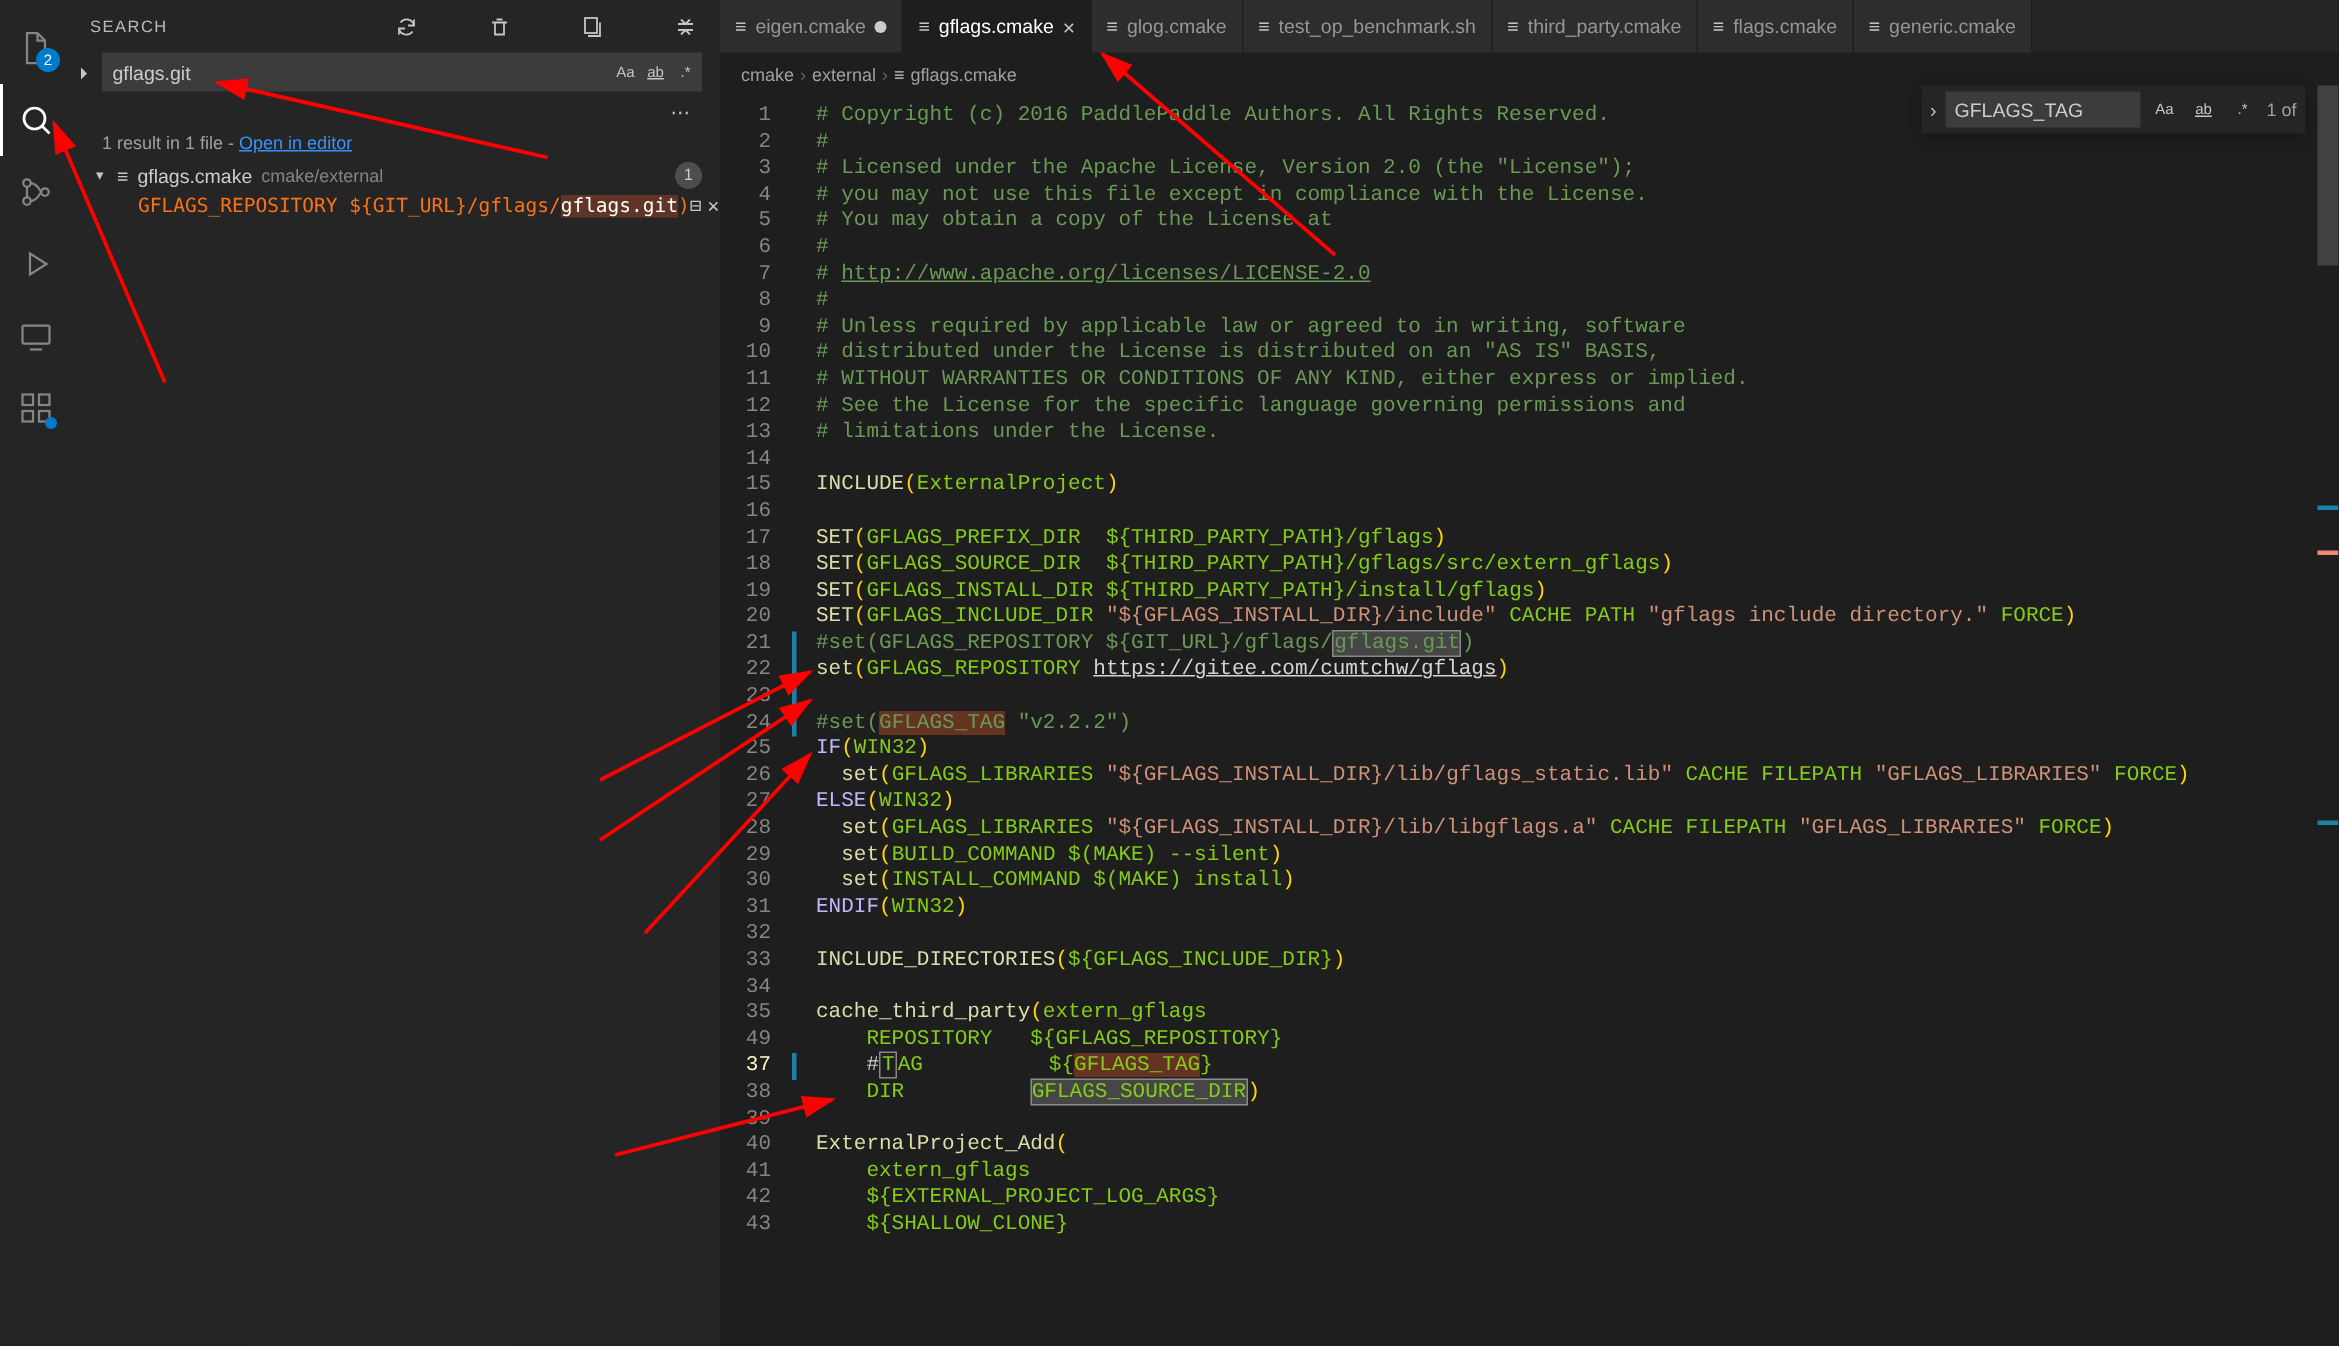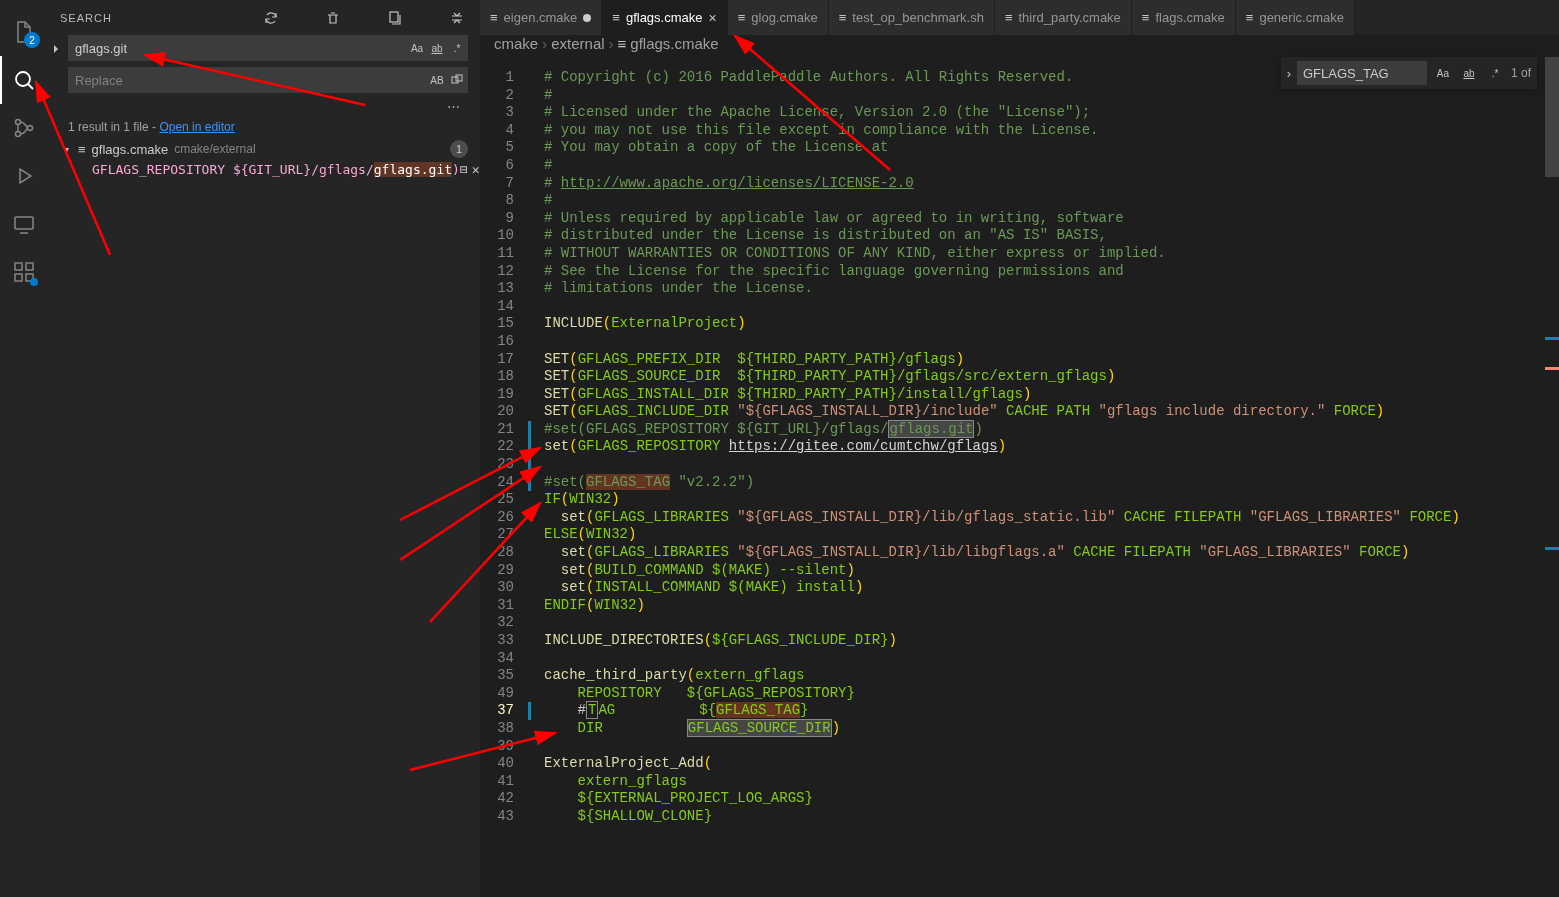--- a/index.html
+++ b/index.html
@@ -28,50 +28,50 @@
 .results-info a { color:#3794ff; text-decoration:underline; cursor:pointer; }
 
 .result-file { display:flex; align-items:center; padding:2px 12px 2px 30px; cursor:pointer; position:relative; }
 .result-file .chev-sm { position:absolute; left:16px; color:#c5c5c5; font-size:10px; }
 .file-icon { color:#c5c5c5; margin-right:6px; }
 .file-name { color:#cccccc; }
 .file-path { color:#858585; margin-left:6px; font-size:12px; }
 .count-badge { background:#4d4d4d; color:#ccc; border-radius:10px; min-width:18px; height:18px; display:flex; align-items:center; justify-content:center; font-size:11px; margin-left:auto; padding:0 6px; }
 
 .result-line { display:flex; align-items:center; padding:2px 12px 2px 44px; cursor:pointer; font-family:Consolas,monospace; font-size:13px; }
-.result-line .pre { color:#f9a8d4; white-space:pre; }
+.result-line .pre { color:#f97316; white-space:pre; }
 .result-line .match { background:rgba(234,92,39,0.3); color:#fff; }
 .result-line .icons { margin-left:auto; display:flex; gap:4px; color:#c5c5c5; }
 
 .main { position:absolute; left:480px; top:0; right:0; height:100%; background:#1e1e1e; display:flex; flex-direction:column; }
 
 .tabs { height:35px; background:#252526; display:flex; }
 .tab { height:35px; display:flex; align-items:center; padding:0 10px; background:#2d2d2d; color:#969696; font-size:13px; cursor:pointer; border-right:1px solid #1e1e1e; gap:6px; }
 .tab.active { background:#1e1e1e; color:#ffffff; }
 .tab .dot { width:8px; height:8px; border-radius:50%; background:#ccc; }
 .tab .close { color:#c5c5c5; font-size:14px; }
 
-.breadcrumb { height:22px; display:flex; align-items:flex-start; padding:0 14px; color:#a0a0a0; font-size:15px; gap:4px; }
+.breadcrumb { height:22px; display:flex; align-items:flex-end; padding:0 14px; color:#a0a0a0; font-size:12px; gap:4px; }
 .breadcrumb .sep { color:#666; }
 
 .find-widget { position:absolute; right:22px; top:57px; height:32px; background:#252526; display:flex; align-items:center; padding:0 6px; box-shadow:0 2px 8px rgba(0,0,0,0.3); gap:6px; z-index:10; }
 .find-widget .chev-l { color:#c5c5c5; }
 .find-widget input { background:#3c3c3c; border:none; color:#ccc; height:24px; padding:0 6px; width:130px; outline:none; font-size:13px; }
 .find-widget .info { color:#a0a0a0; font-size:12px; }
 
 .editor { flex:1; display:flex; overflow:hidden; font-family:Consolas,'Courier New',monospace; font-size:14px; line-height:17.6px; position:relative; }
 .gutter { width:48px; text-align:right; color:#858585; padding:12px 14px 0 0; user-select:none; }
 .gutter div { height:17.6px; }
 .gutter .curr { color:#fef9c3; }
 .code { flex:1; padding:12px 0 0 16px; white-space:pre; position:relative; }
 .code-line { height:17.6px; position:relative; }
 .gutter-mark { position:absolute; left:-16px; top:0; width:3px; height:17.6px; background:#1b81a8; }
 
 .c-comment { color:#6a9955; }
-.c-keyword { color:#84cc16; }
+.c-keyword { color:#c4b5fd; }
 .c-func { color:#dcdcaa; }
 .c-str { color:#ce9178; }
 .c-link { color:#6a9955; text-decoration:underline; }
 .c-plain { color:#84cc16; }
 .c-paren { color:#ffd700; }
 .hl-word { background:rgba(87,87,87,0.7); border:1px solid #888; }
 .hl-match { background:rgba(234,92,39,0.35); }
 .cursor-box { border:1px solid #888; }
 
 .scrollbar-v { position:absolute; right:0; top:57px; bottom:0; width:14px; background:transparent; }
@@ -162,30 +162,20 @@
           <path d="M4 2l4 4-4 4z"></path>
         </svg>
     </span>
     <div class="search-input-row">
       <input value="gflags.git" style="">
       <span class="input-icon">Aa</span>
       <span class="input-icon">
           <u>ab</u>
         </span>
       <span class="input-icon">.*</span>
-    </div>
-    <div class="search-input-row">
-      <input placeholder="Replace" style="">
-      <span class="input-icon">AB</span>
-      <span class="input-icon">
-          <svg width="14" height="14" viewBox="0 0 14 14" fill="none" stroke="currentColor">
-            <rect x="2" y="4" width="6" height="6"></rect>
-            <rect x="6" y="2" width="6" height="6"></rect>
-          </svg>
-        </span>
     </div>
     <div class="ellipsis-row">⋯</div>
   </div>
   <div class="results-info">
     <span>1 result in 1 file - </span><a>Open in editor</a>
   </div>
   <div class="result-file">
     <span class="chev-sm">▾</span>
     <span class="file-icon">≡</span>
     <span class="file-name">gflags.cmake</span>

